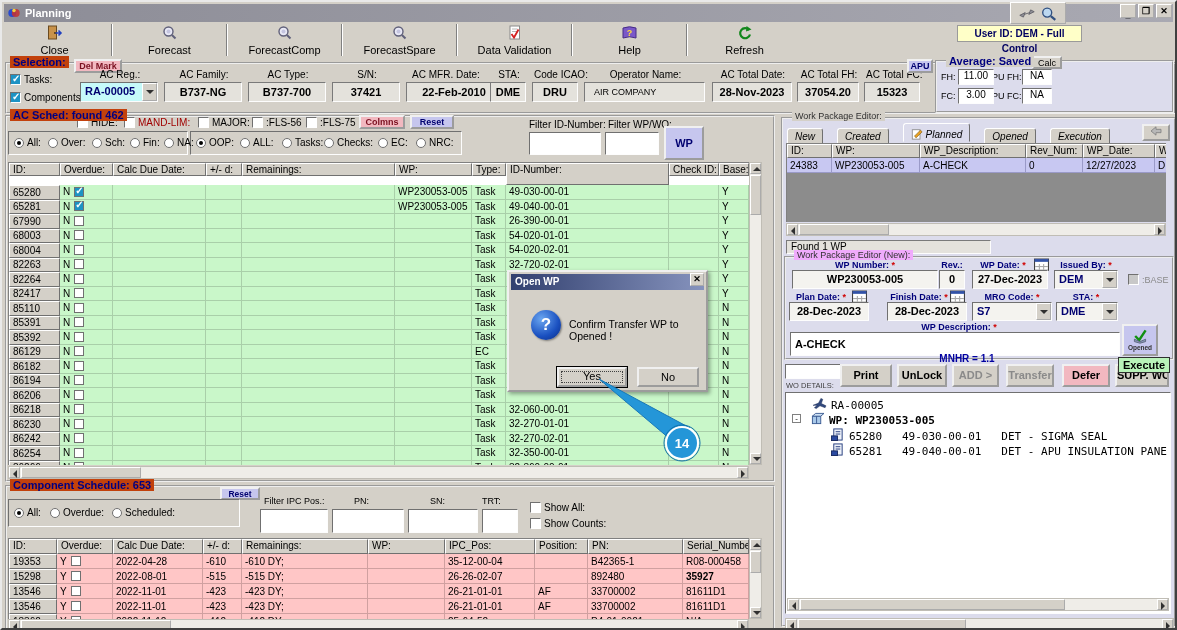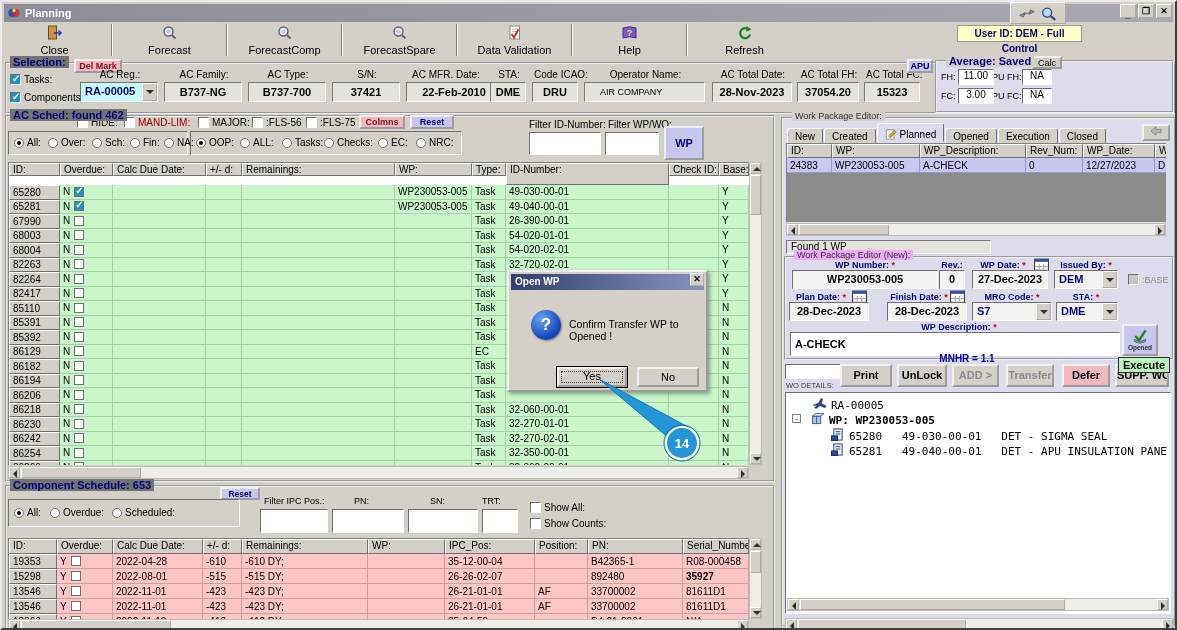--- a/index.html
+++ b/index.html
@@ -16,21 +16,21 @@
 .ticon svg{width:18px;height:15px;display:block;}
 
 .toolbar{position:absolute;left:2px;top:20px;width:940px;height:36px;display:flex;align-items:stretch;}
 .tb-btn{width:101px;display:flex;flex-direction:column;align-items:center;justify-content:center;gap:1px;cursor:pointer;}
 .tb-btn svg{width:17px;height:16px;}
 .tb-label{font-size:11px;color:#000;}
 .tb-sep{width:2px;margin:2px 6px;border-left:1px solid #808080;border-right:1px solid #fff;}
 .user-badge{position:absolute;left:955px;top:23px;width:125px;height:17px;background:#ffffc8;border:1px solid #9a9a9a;color:#000060;font-weight:bold;font-size:10px;text-align:center;line-height:15px;}
 
 .group{position:absolute;border:2px groove #eee;}
-.group-label{position:absolute;font-weight:bold;color:#000080;font-size:11px;background:#737373;padding:0 3px;white-space:nowrap;z-index:3;}
+.group-label{position:absolute;font-weight:bold;color:#000080;font-size:11px;background:#c2410c;padding:0 3px;white-space:nowrap;z-index:3;}
 
 .fieldbox{position:absolute;background:#e4e2dc;border:1px solid;border-color:#7a7a7a #fdfdfd #fdfdfd #7a7a7a;text-align:center;font-weight:bold;font-size:11px;color:#000;overflow:hidden;white-space:nowrap;}
 .flabel{position:absolute;font-size:10px;color:#000;white-space:nowrap;}
 .btn{position:absolute;background:#d4d0c8;border:2px outset #f0f0f0;font-size:10px;color:#000;text-align:center;cursor:pointer;overflow:hidden;white-space:nowrap;}
 .btn.pink{background:#f2b8c0;color:#7a1020;font-weight:bold;}
 .btn.lav{background:#c6c6ee;color:#000070;font-weight:bold;}
 .btn.disabled{color:#8a8a8a;font-weight:bold;}
 .cbi{display:inline-flex;align-items:center;gap:3px;position:absolute;font-size:10px;white-space:nowrap;}
 .cb{width:11px;height:11px;background:#fff;border:1px solid;border-color:#707070 #fff #fff #707070;display:inline-block;position:relative;flex:none;}
 .cb.checked{background:#1d93c4;}
@@ -56,21 +56,21 @@
 
 .sb{position:absolute;background:#efede8;border:1px solid #c0bdb5;}
 .sb-btn{position:absolute;background:#d4d0c8;border:1px outset #fff;}
 .arr{position:absolute;width:0;height:0;border:4px solid transparent;}
 .arr.up{border-bottom-color:#303030;left:2px;top:-1px;}
 .arr.down{border-top-color:#303030;left:2px;top:3px;}
 .arr.left{border-right-color:#303030;left:-1px;top:2px;}
 .arr.right{border-left-color:#303030;left:3px;top:2px;}
 .sb-thumb{position:absolute;background:#d4d0c8;border:1px outset #fff;}
 
-.tab{display:inline-block;background:#d4d0c8;border:1px solid;border-color:#fff #707070 transparent #fff;border-radius:3px 3px 0 0;padding:2px 7px 1px 7px;font-size:10px;margin-right:1px;position:relative;top:2px;}
+.tab{display:inline-block;background:#d4d0c8;border:1px solid;border-color:#fff #707070 transparent #fff;border-radius:3px 3px 0 0;padding:2px 7px 1px 7px;font-size:10px;margin-right:14px;position:relative;top:2px;font-style:italic;}
 .tab.active{background:#dcdcec;font-weight:normal;top:0;padding-top:4px;z-index:2;}
 .tab svg{width:12px;height:12px;vertical-align:-2px;margin-right:3px;}
 .redlbl{color:#00007a;font-weight:bold;font-size:9px;}
 .redlbl::after{content:" *";color:#d00000;}
 .wpfield{position:absolute;background:#f4f3ef;border:1px solid;border-color:#707070 #fdfdfd #fdfdfd #707070;font-weight:bold;font-size:11px;text-align:center;color:#000;}
 .tree-row{position:absolute;display:flex;align-items:center;font-family:"DejaVu Sans Mono",monospace;font-size:11px;white-space:pre;color:#000;}
 .tree-row svg{width:15px;height:13px;margin-right:4px;flex:none;}
 
 .dialog{position:absolute;left:505px;top:268px;width:201px;height:122px;background:#d4d0c8;border:2px outset #f0f0f0;box-shadow:2px 2px 4px rgba(0,0,0,.35);z-index:50;}
 .dlg-title{position:absolute;left:2px;top:2px;right:2px;height:16px;background:linear-gradient(90deg,#32406f,#8693bd);color:#fff;font-weight:bold;font-size:10px;padding:2px 0 0 4px;}
@@ -207,21 +207,21 @@
       <div class="fieldbox" style="left: 246px; top: 80px; width: 78px; height: 20px; line-height: 18px;">B737-700</div>
       <div class="flabel" style="left: 332px; top: 67px; width: 66px; text-align: center;">S/N:</div>
       <div class="fieldbox" style="left: 330px; top: 80px; width: 68px; height: 20px; line-height: 18px;">37421</div>
       <div class="flabel" style="left: 406px; top: 67px; width: 76px; text-align: center;">AC MFR. Date:</div>
       <div class="fieldbox" style="left: 404px; top: 80px; width: 96px; height: 20px; line-height: 18px;">22-Feb-2010</div>
       <div class="flabel" style="left: 490px; top: 67px; width: 34px; text-align: center;">STA:</div>
       <div class="fieldbox" style="left: 488px; top: 80px; width: 36px; height: 20px; line-height: 18px;">DME</div>
       <div class="flabel" style="left: 532px; top: 67px; width: 44px; text-align: center;">Code ICAO:</div>
       <div class="fieldbox" style="left: 530px; top: 80px; width: 46px; height: 20px; line-height: 18px;">DRU</div>
       <div class="flabel" style="left: 584px; top: 67px; width: 119px; text-align: center;">Operator Name:</div>
-      <div class="fieldbox" style="left: 582px; top: 80px; width: 121px; height: 20px; line-height: 18px; text-align: left; padding-left: 15px; font-size: 9px; font-weight: normal;">AIR COMPANY</div>
+      <div class="fieldbox" style="left: 582px; top: 80px; width: 121px; height: 20px; line-height: 18px; text-align: left; padding-left: 9px; font-size: 9px; font-weight: normal;">AIR COMPANY</div>
       <div class="flabel" style="left: 712px; top: 67px; width: 78px; text-align: center;">AC Total Date:</div>
       <div class="fieldbox" style="left: 710px; top: 80px; width: 80px; height: 20px; line-height: 18px;">28-Nov-2023</div>
       <div class="flabel" style="left: 797px; top: 67px; width: 60px; text-align: center;">AC Total FH:</div>
       <div class="fieldbox" style="left: 795px; top: 80px; width: 62px; height: 20px; line-height: 18px;">37054.20</div>
       <div class="flabel" style="left: 864px; top: 67px; width: 54px; text-align: center;">AC Total FC:</div>
       <div class="fieldbox" style="left: 862px; top: 80px; width: 56px; height: 20px; line-height: 18px;">15323</div>
       <div class="btn lav" style="left: 905px; top: 57px; width: 26px; height: 14px; font-size: 9px;">APU</div>
       <div class="group" style="left: 933px; top: 58px; width: 239px; height: 53px; background: rgb(220, 220, 236);"></div>
       <div class="group-label" style="left: 944px; top: 53px; background: rgb(212, 208, 200);">Average: Saved</div>
       <div class="btn" style="left: 1030px; top: 54px; width: 30px; height: 13px; font-size: 9px;">Calc</div>

